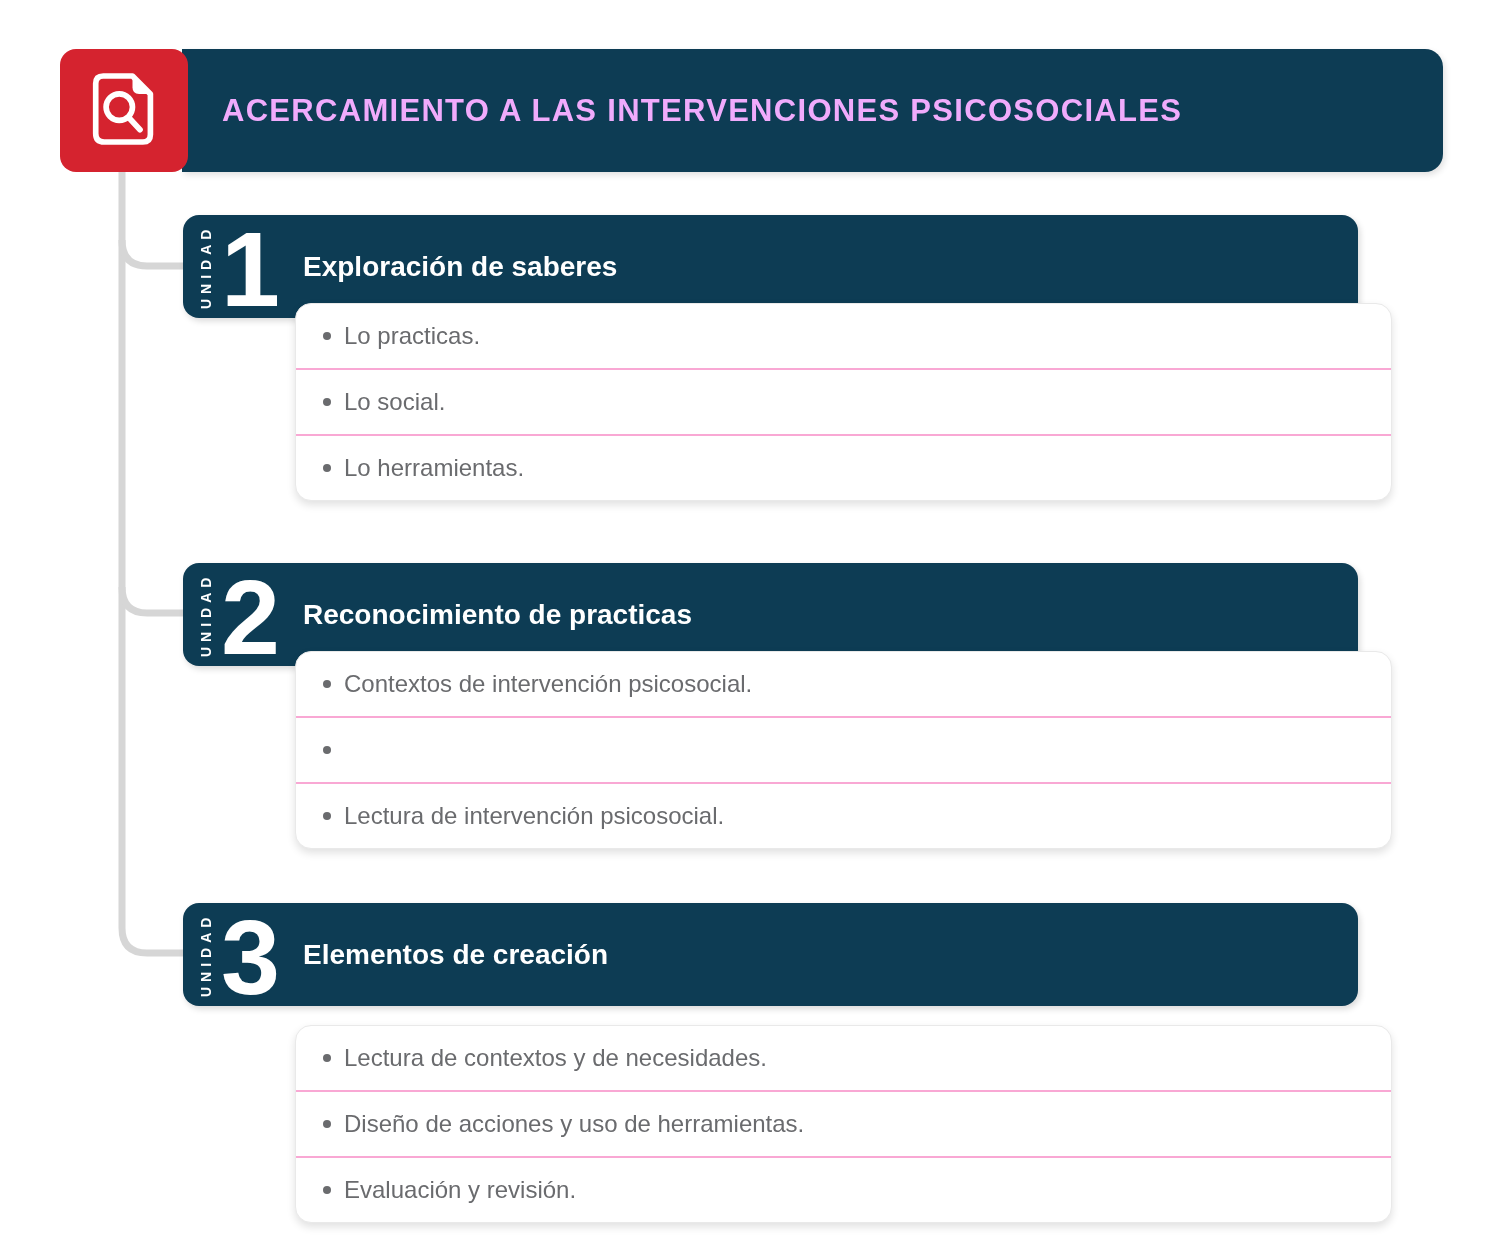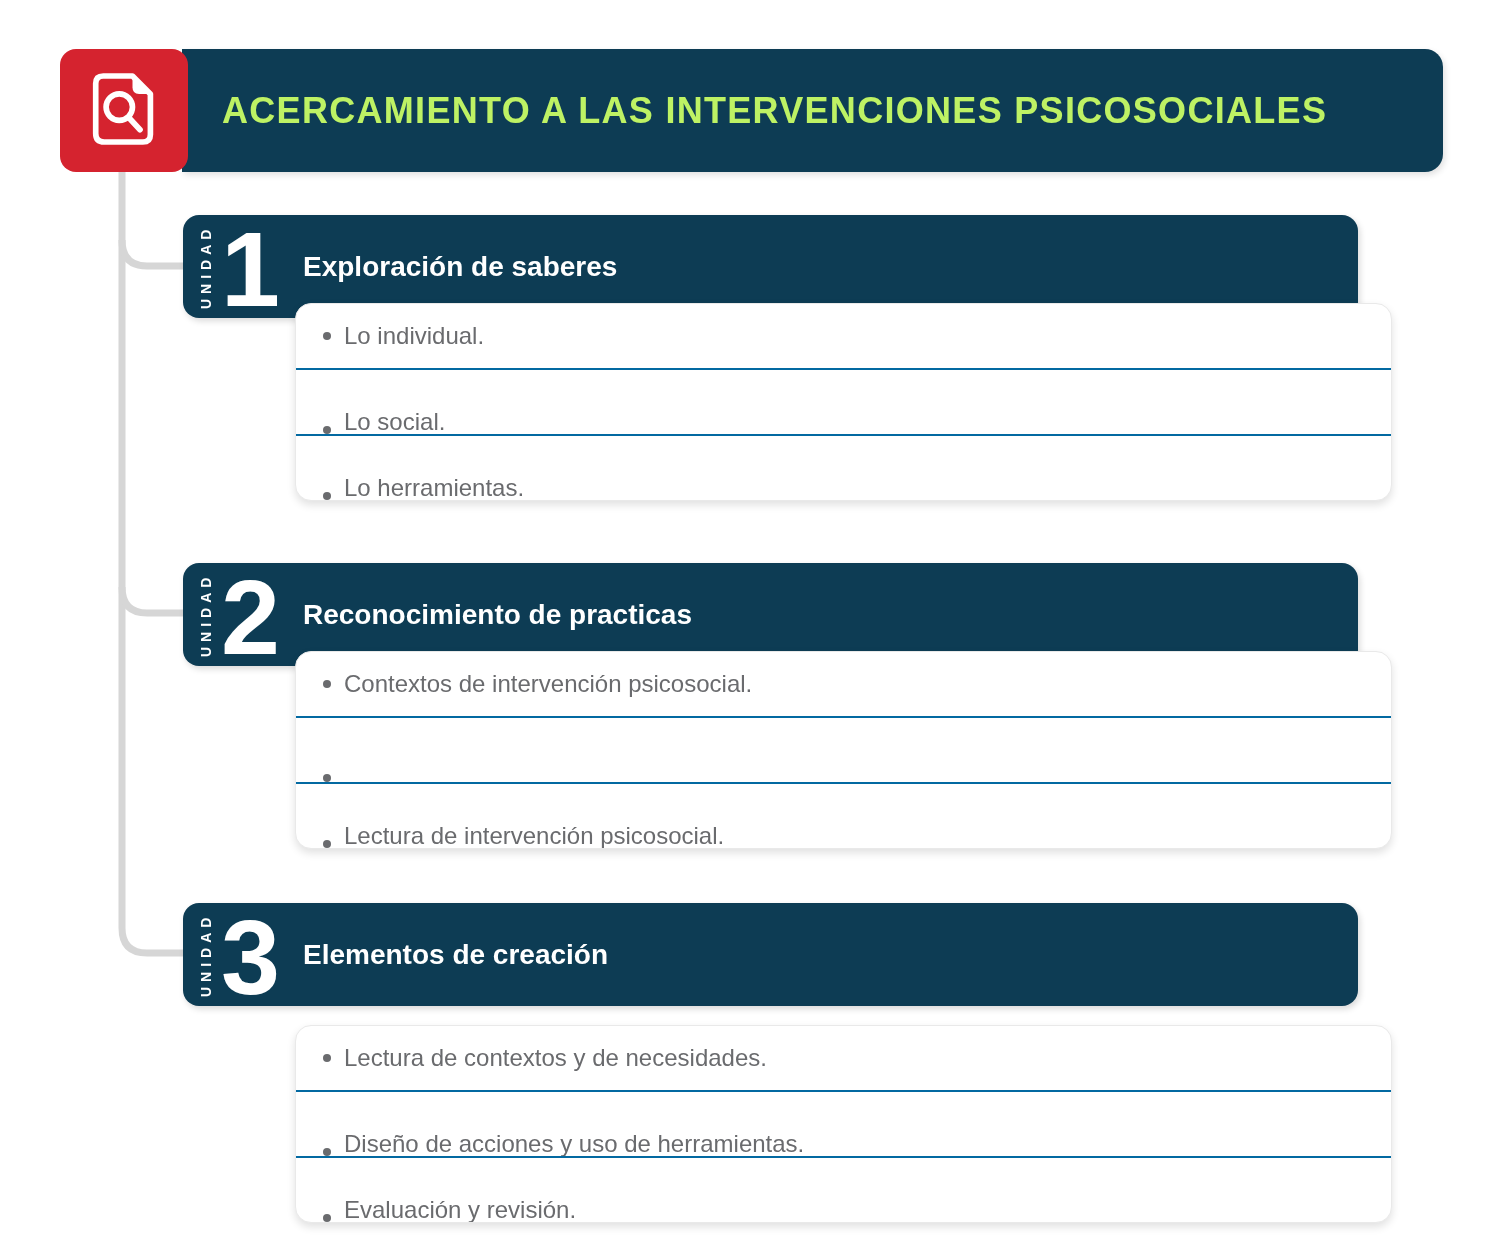--- a/index.html
+++ b/index.html
@@ -18,21 +18,21 @@
     background:var(--red);border-radius:16px;z-index:3;
     display:flex;align-items:center;justify-content:center;
   }
   .top-bar{
     position:absolute;left:182px;top:49px;width:1261px;height:123px;
     background:var(--navy);border-radius:0 18px 18px 0;z-index:2;
     display:flex;align-items:center;
     box-shadow:2px 3px 6px rgba(0,0,0,0.12);
   }
   .top-title{
-    color:#bef264;font-size:36px;font-weight:bold;letter-spacing:1.3px;
+    color:#f0abfc;font-size:31px;font-weight:bold;letter-spacing:1.3px;
     padding-left:40px;white-space:nowrap;
   }
   
   .unit-header{
     position:absolute;left:183px;width:1175px;height:103px;
     background:var(--navy);border-radius:16px;z-index:2;
     box-shadow:2px 3px 6px rgba(0,0,0,0.15);
   }
   .u1 .unit-header{top:215px;}
   .u2 .unit-header{top:563px;}
@@ -57,21 +57,21 @@
     box-shadow:0 4px 9px rgba(0,0,0,0.12);z-index:3;
     display:flex;flex-direction:column;overflow:hidden;
   }
   .u1 .topics-card{top:303px;}
   .u2 .topics-card{top:651px;}
   .u3 .topics-card{top:1025px;}
   .topic-row{
     flex:1;display:flex;align-items:center;
     padding-left:27px;
   }
-  .topic-row + .topic-row{border-top:2px solid #0369a1;align-items:flex-end;}
+  .topic-row + .topic-row{border-top:2px solid #f9a8d4;}
   .bullet{
     width:8px;height:8px;border-radius:50%;
     background:#6a6b6e;margin-right:13px;flex:0 0 auto;
   }
   .topic-text{
     color:#6a6b6e;font-size:24px;line-height:1;white-space:nowrap;
   }
   :root{
     --navy:#0d3c54;
     --red:#d5232f;
@@ -104,21 +104,21 @@
 
   <div class="unit u1">
     <div class="unit-header">
       <div class="unit-label">UNIDAD</div>
       <div class="unit-number">1</div>
       <div class="unit-title">Exploración de saberes</div>
     </div>
     <div class="topics-card">
       <div class="topic-row">
         <span class="bullet"></span>
-        <span class="topic-text">Lo individual.</span>
+        <span class="topic-text">Lo practicas.</span>
       </div>
       <div class="topic-row">
         <span class="bullet"></span>
         <span class="topic-text">Lo social.</span>
       </div>
       <div class="topic-row">
         <span class="bullet"></span>
         <span class="topic-text">Lo herramientas.</span>
       </div>
     </div>

